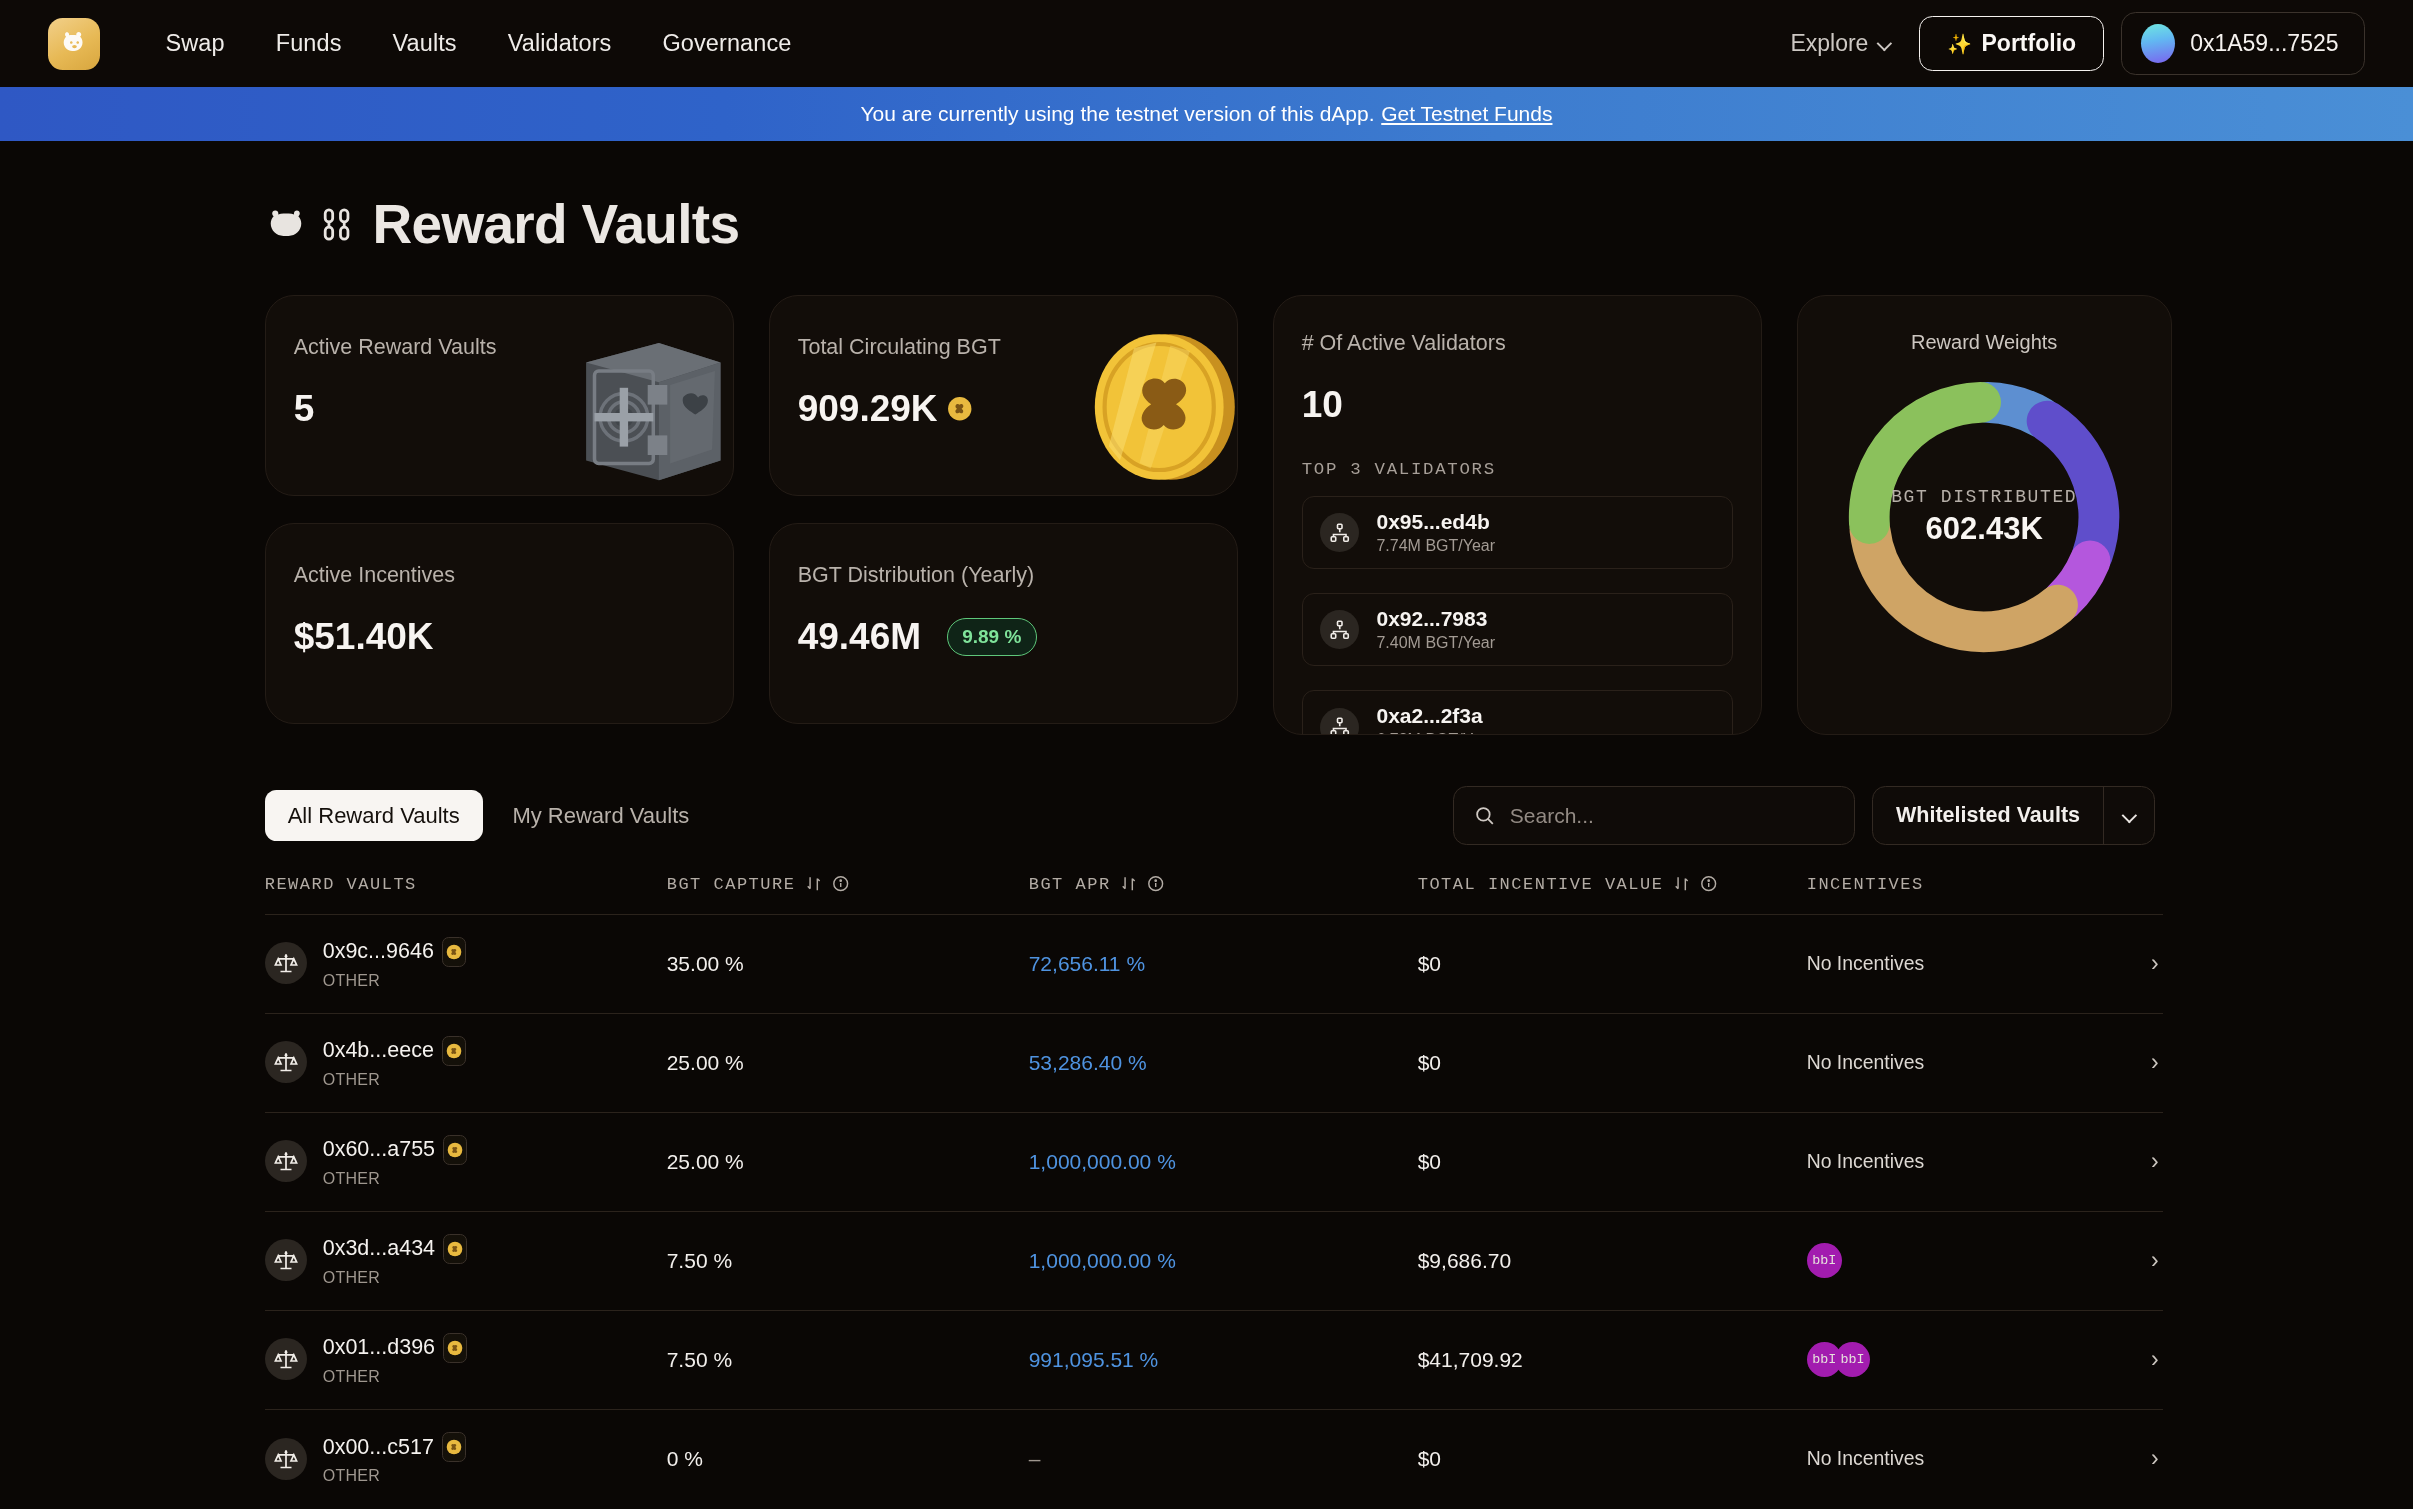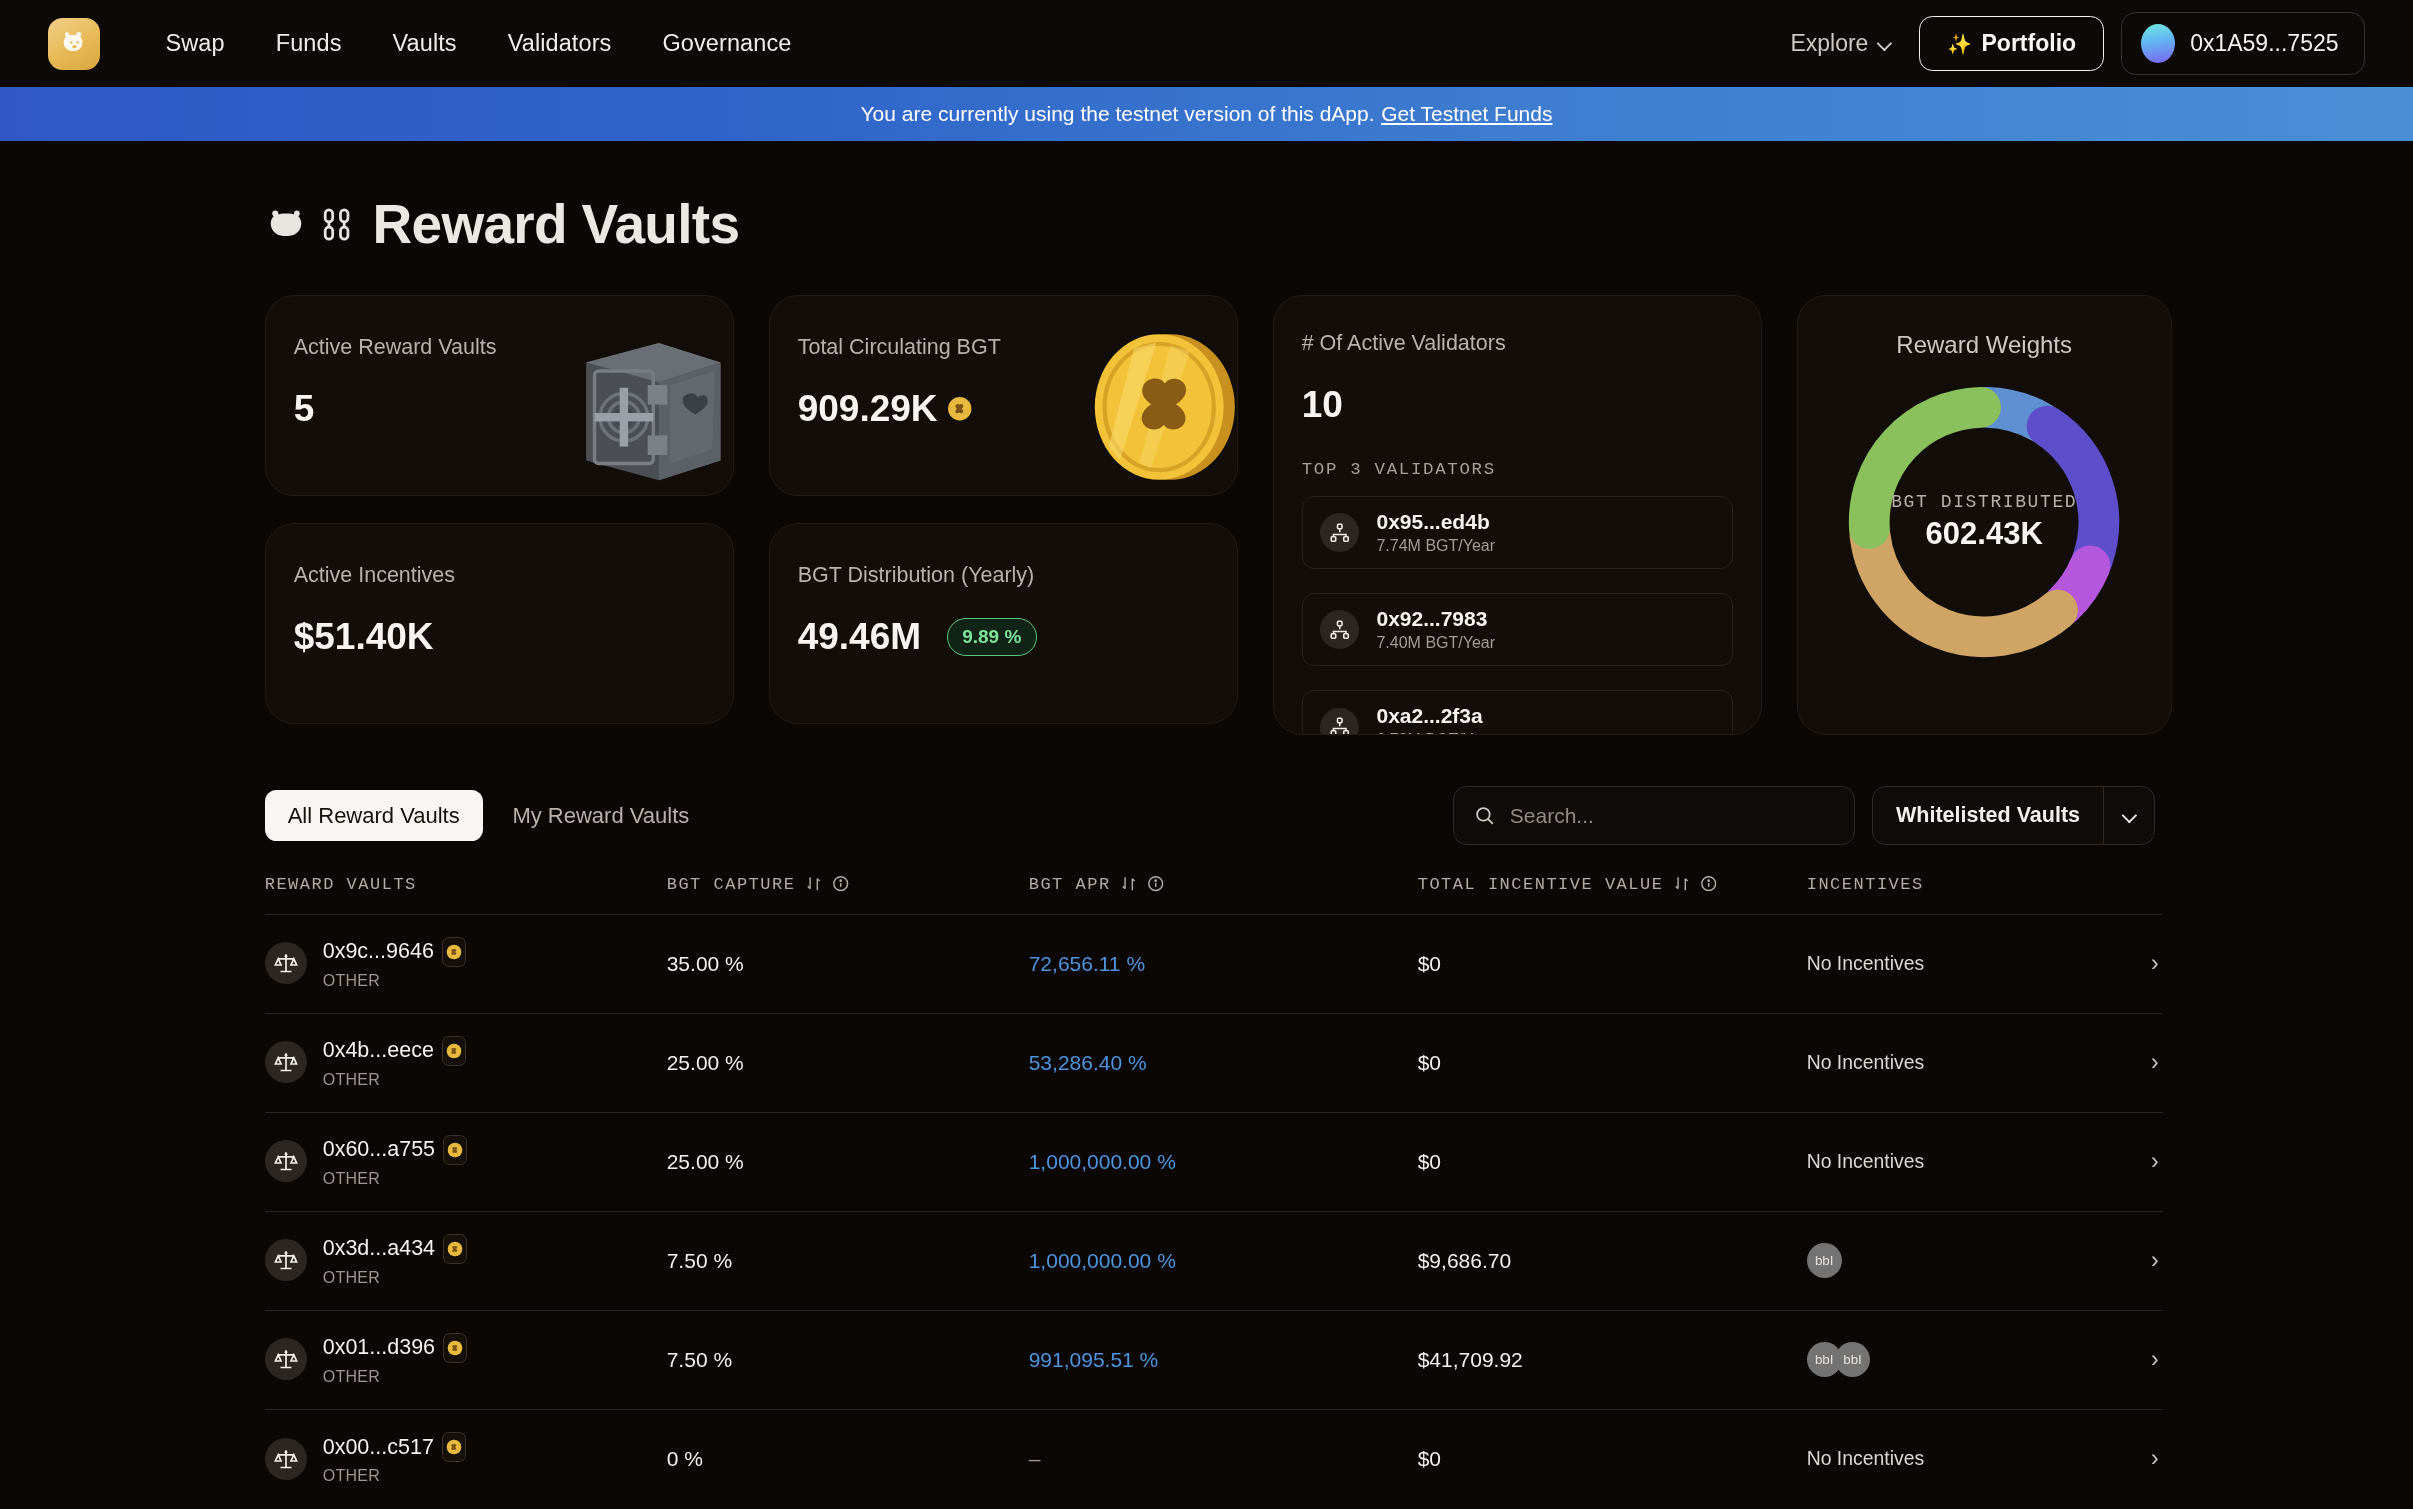--- a/index.html
+++ b/index.html
@@ -135,21 +135,21 @@
     width: 39px; height: 39px; border-radius: 50%;
     background: #2b2621; display: flex; align-items: center; justify-content: center;
     flex: none;
   }
   .vicon svg { width: 21.5px; height: 21.5px; }
   .vname { color: #f7f4f1; font-size: 21px; font-weight: 700; line-height: 1.25; }
   .vsub { color: #a39b94; font-size: 16px; line-height: 1.3; }
 
   
   .donut-card { display: flex; flex-direction: column; align-items: center; padding-top: 35px; }
-  .donut-title { color: #cdc7c1; font-size: 24px; margin-bottom: 12px; }
+  .donut-title { color: #cdc7c1; font-size: 20px; margin-bottom: 12px; }
   .donut-wrap { position: relative; width: 302px; height: 302px; }
   .donut-wrap svg { width: 302px; height: 302px; transform: rotate(-90deg); }
   .donut-center {
     position: absolute; inset: 0; display: flex; flex-direction: column;
     align-items: center; justify-content: center; pointer-events: none;
   }
   .donut-center .k {
     color: #b6afa8; font-size: 18px; letter-spacing: 1.6px;
     font-family: "Liberation Mono", monospace;
   }
@@ -221,23 +221,23 @@
   }
   .token-chip svg { width: 16px; height: 16px; }
   .vault-sub { color: #9f978f; font-size: 16px; margin-top: 5.4px; letter-spacing: 0.3px; }
   .cell-txt { color: #f2efec; font-size: 21px; }
   .cell-apr { color: #4f93e0; font-size: 21px; }
   .cell-muted { color: #9f978f; font-size: 21px; }
   .inc-none { color: #ddd8d3; font-size: 19.4px; }
   .inc-chips { display: flex; align-items: center; }
   .inc-chip {
     width: 35px; height: 35px; border-radius: 50%;
-    background: #737373; color: #e6e1dc;
+    background: #a21caf; color: #e6e1dc;
     display: flex; align-items: center; justify-content: center;
-    font-size: 13.4px; font-family: Liberation Sans, sans-serif;
+    font-size: 13.4px; font-family: Liberation Mono, monospace;
     margin-right: -6.7px;
   }
   .row-arrow { color: #cbc5bf; font-size: 23px; text-align: right; cursor: pointer; padding-right: 4px; }
 </style>
 </head>
 <body>
 
 <div class="topnav">
   <div class="logo">
     <svg viewBox="0 0 24 24" fill="#fdfaf6">

